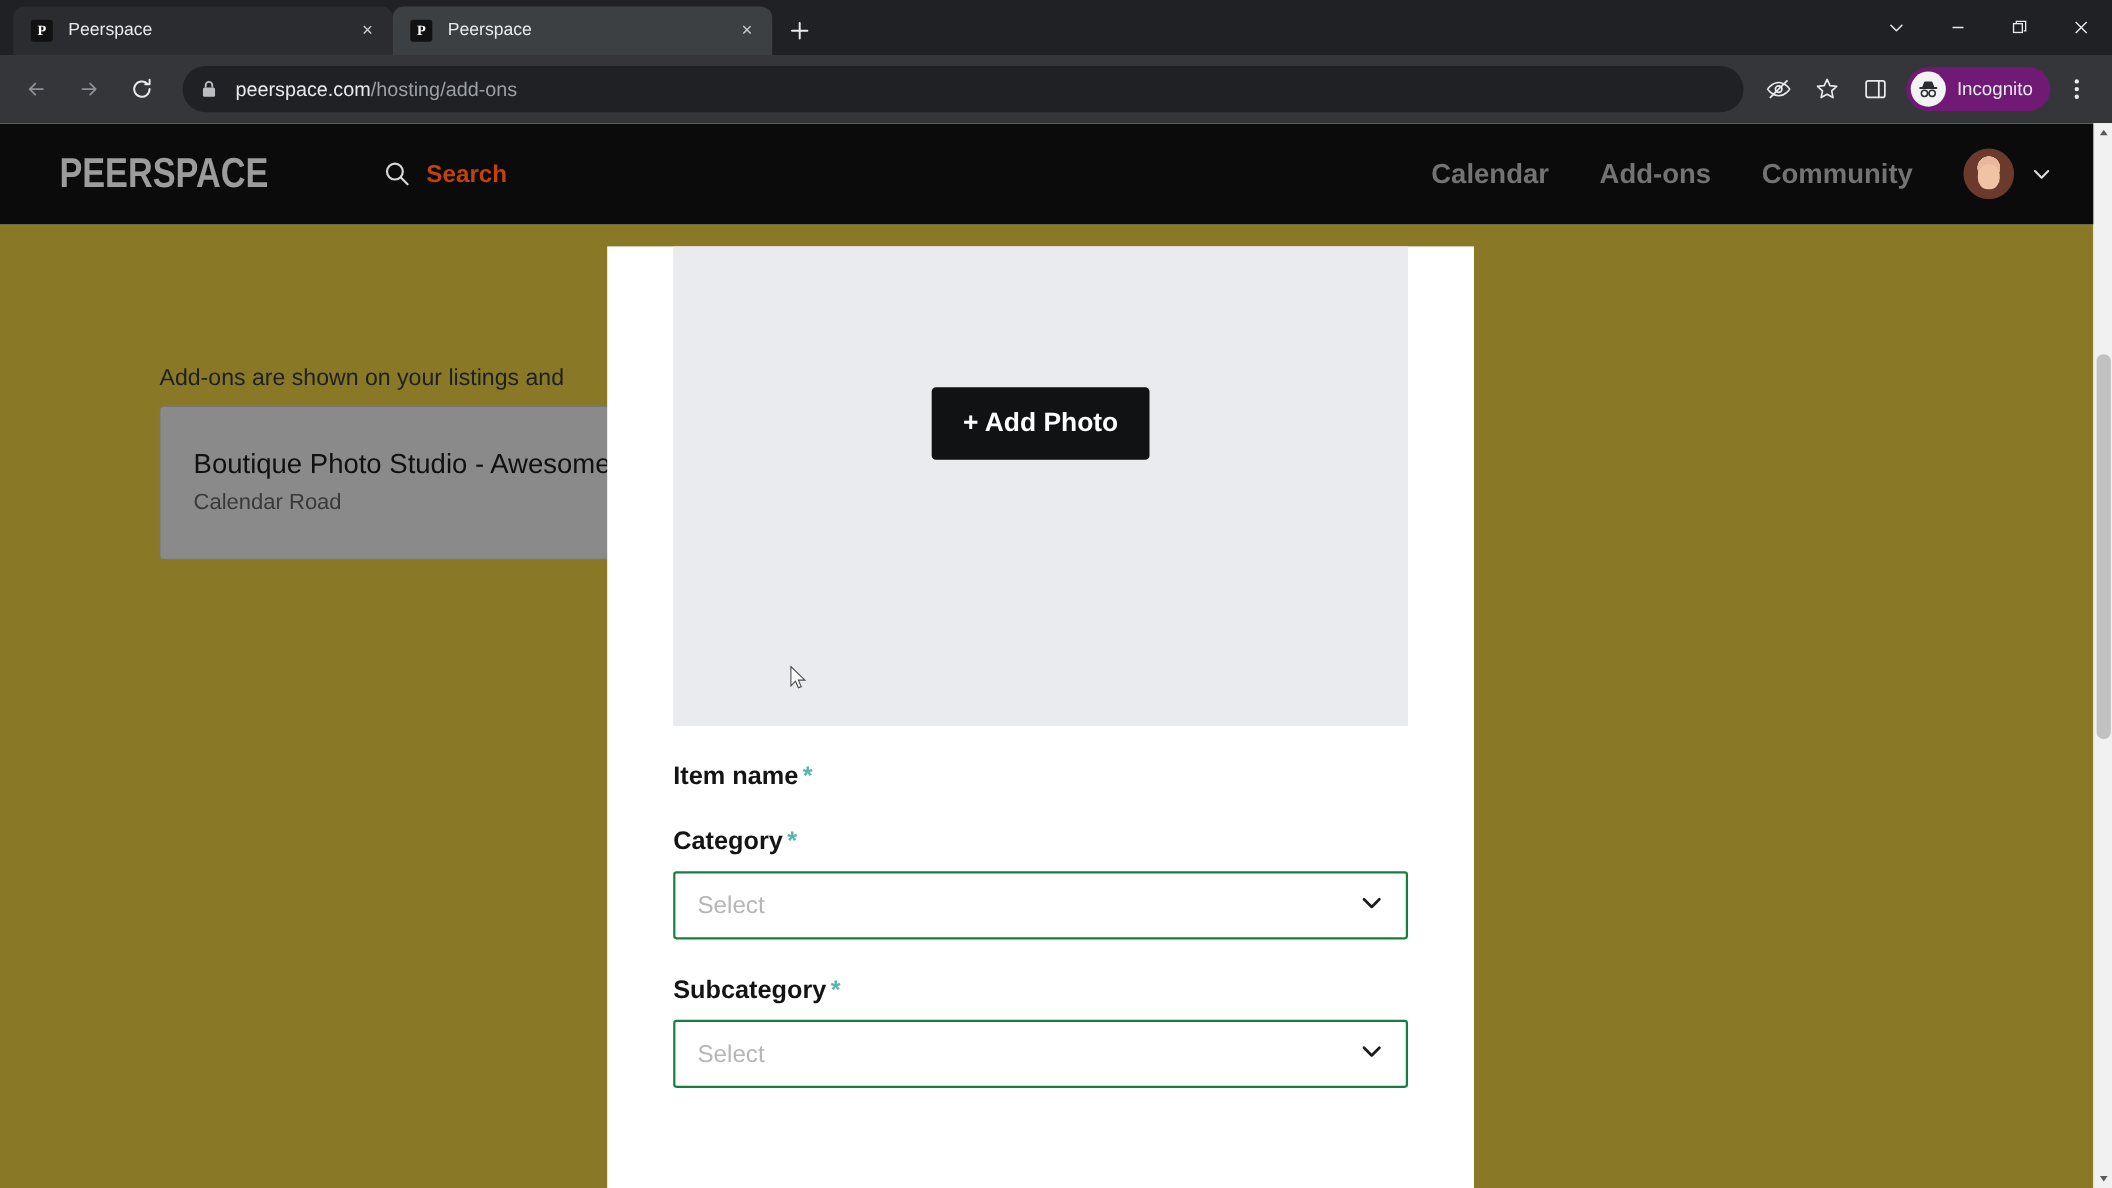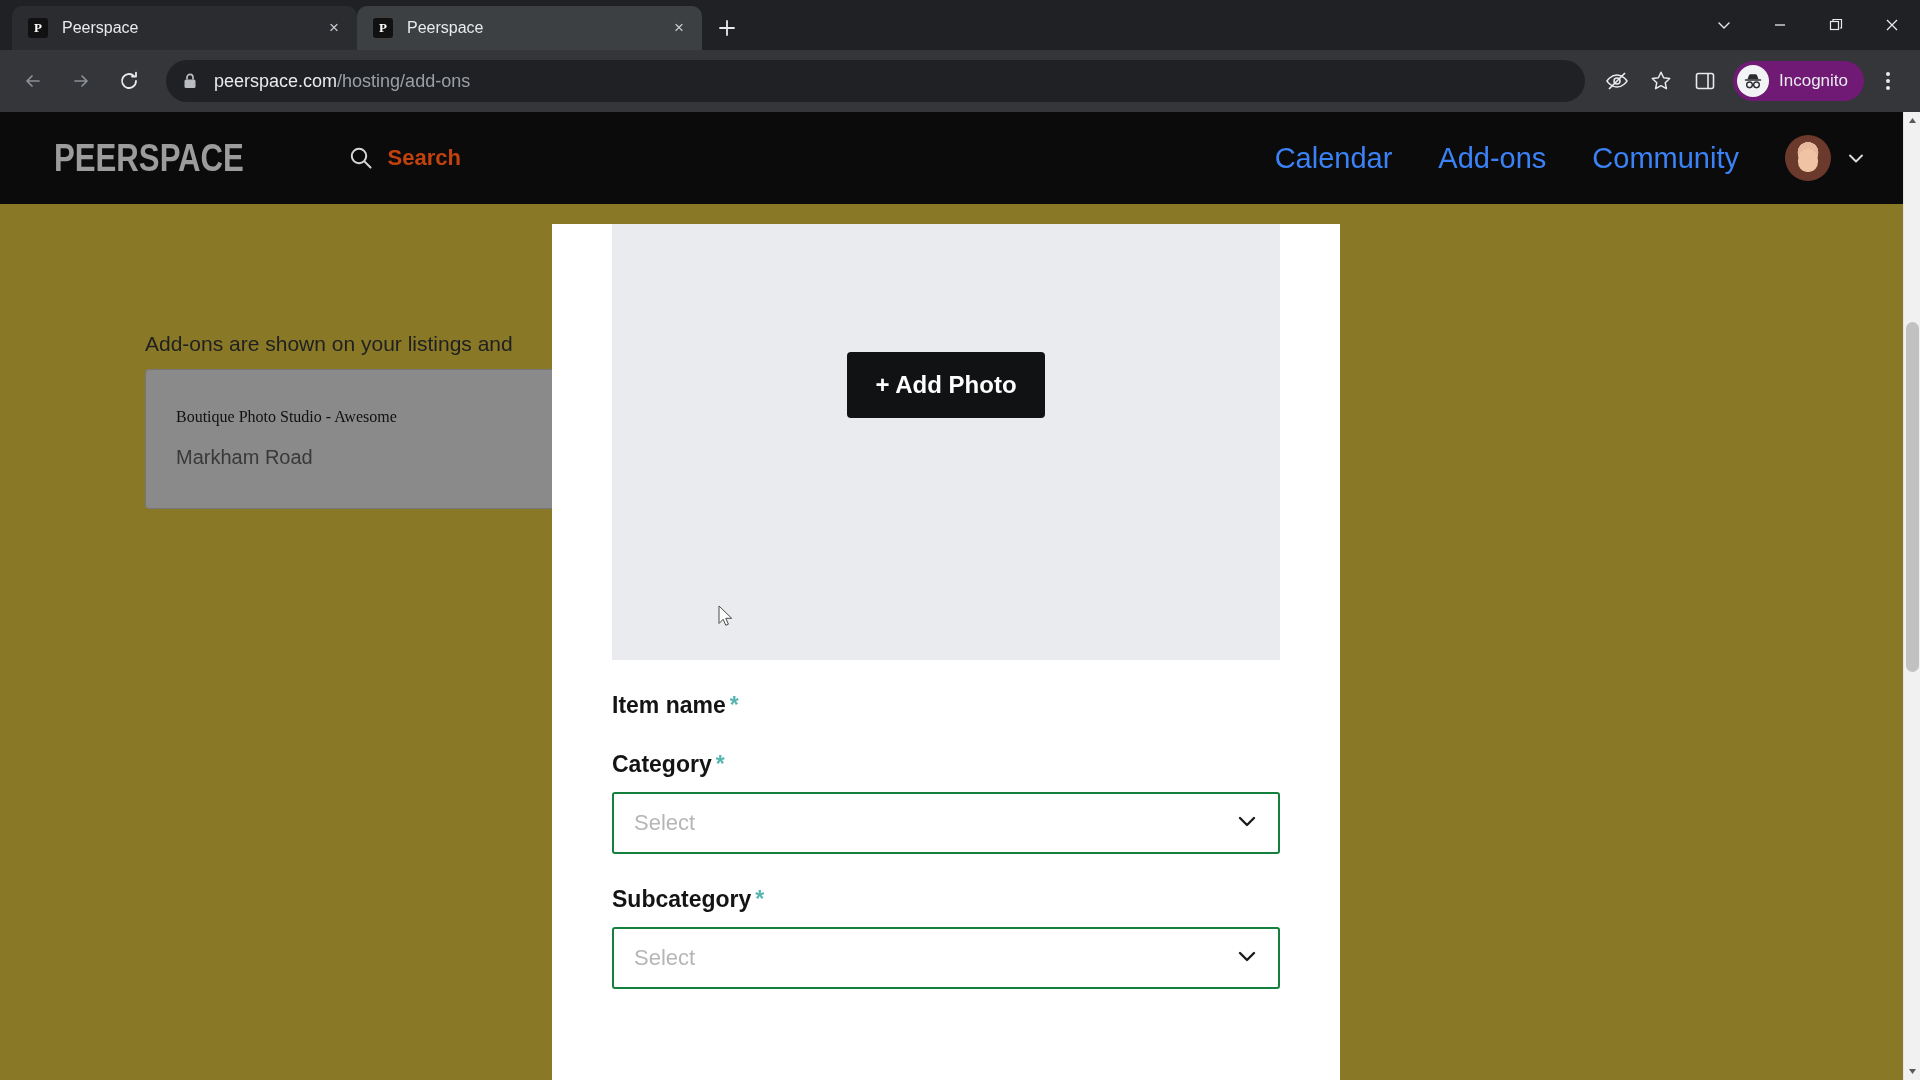--- a/index.html
+++ b/index.html
@@ -120,21 +120,21 @@
     transform: scaleX(0.82); transform-origin: left center;
   }
   .hdr-search {
     display: flex; align-items: center; margin-left: 62px; color: #c2410c;
   }
   .hdr-search .lbl { font-size: 22px; font-weight: bold; margin-left: 14px; }
   .hdr-right {
     position: absolute; right: 36px; top: 0; height: 92px;
     display: flex; align-items: center; gap: 46px;
   }
-  .navlink { color: #3b82f6; font-size: 29px; font-weight: normal; white-space: nowrap; }
+  .navlink { color: #737373; font-size: 25px; font-weight: bold; white-space: nowrap; }
   .avatar-wrap { display:flex; align-items:center; gap: 14px; }
   .avatar {
     width: 46px; height: 46px; border-radius: 50%;
     background: radial-gradient(circle at 50% 38%, #e8b89c 0 28%, #6b3a2c 29% 100%);
     overflow: hidden; position: relative;
   }
   .avatar::after{
     content:''; position:absolute; left:28%; top:30%; width:44%; height:50%;
     border-radius:50% 50% 45% 45%; background:#f0c3a4;
   }
@@ -146,21 +146,21 @@
   }
   .page-note {
     position: absolute; left: 145px; top: 128px;
     font-size: 21px; color: #3c3c3c; white-space: nowrap;
   }
   .listing-card {
     position: absolute; left: 145px; top: 165px;
     width: 980px; height: 140px;
     border: 1px solid #dcdcdc; border-radius: 4px; background: #fff;
   }
-  .listing-title { position:absolute; left: 30px; top: 38px; font-size: 16px; color: #1e1e1e; font-family: Liberation Serif, serif; }
+  .listing-title { position:absolute; left: 30px; top: 38px; font-size: 25px; color: #1e1e1e; }
   .listing-sub { position:absolute; left: 30px; top: 76px; font-size: 20px; color: #6a6a6a; }
 
   .dim-overlay {
     position: absolute; left: 0; top: 92px; width: 1903px; height: 876px;
     background: rgba(0,0,0,0.46);
   }
 
   
   .modal {
     position: absolute; left: 552px; top: 112px;
@@ -333,21 +333,21 @@
       </div>
     </div>
   </div>
 
   <div class="viewport">
 
     <div class="page-body">
       <div class="page-note">Add-ons are shown on your listings and </div>
       <div class="listing-card">
         <div class="listing-title">Boutique Photo Studio - Awesome</div>
-        <div class="listing-sub">Markham Road</div>
+        <div class="listing-sub">Calendar Road</div>
       </div>
     </div>
     <div class="dim-overlay"></div>
 
     <div class="site-header">
       <div class="brand">PEERSPACE</div>
       <div class="hdr-search">
         <svg width="26" height="26" viewBox="0 0 26 26">
           <circle cx="11" cy="11" r="7.2" stroke="#d7d7d7" stroke-width="2" fill="none"></circle>
           <path d="M16.4 16.4L22.5 22.5" stroke="#d7d7d7" stroke-width="2" stroke-linecap="round"></path>

